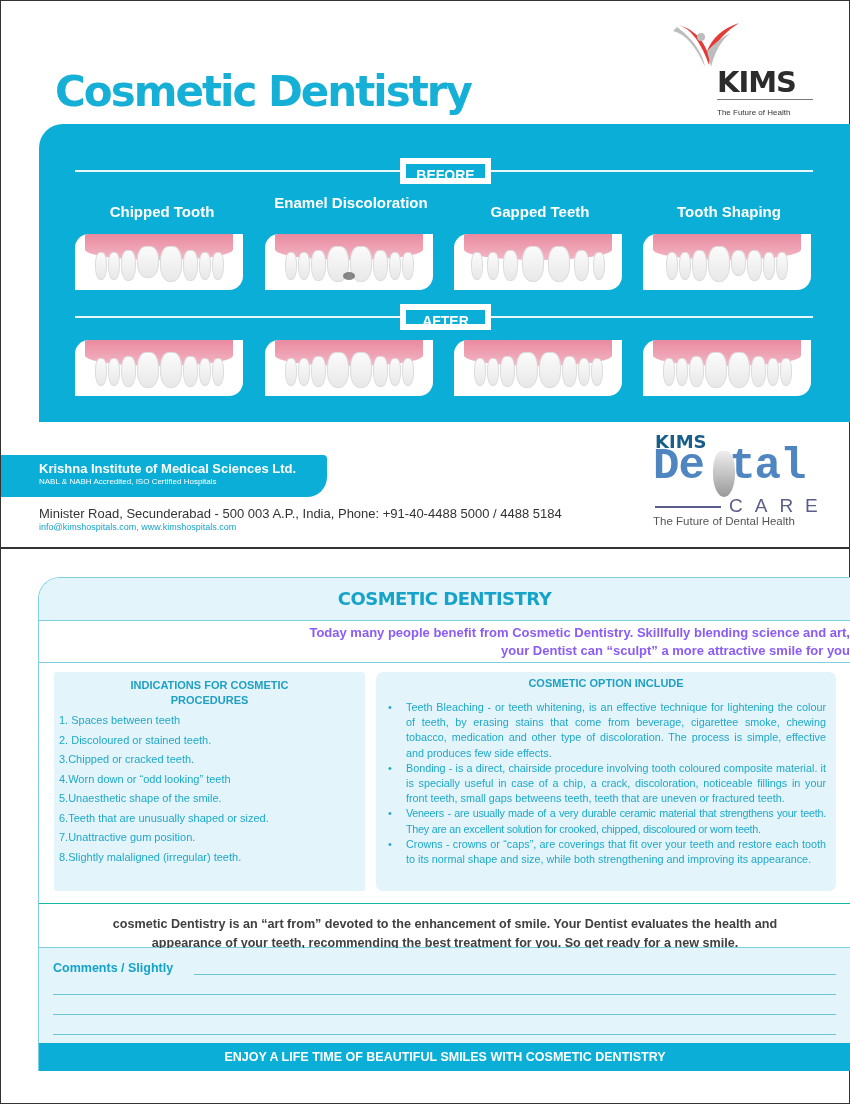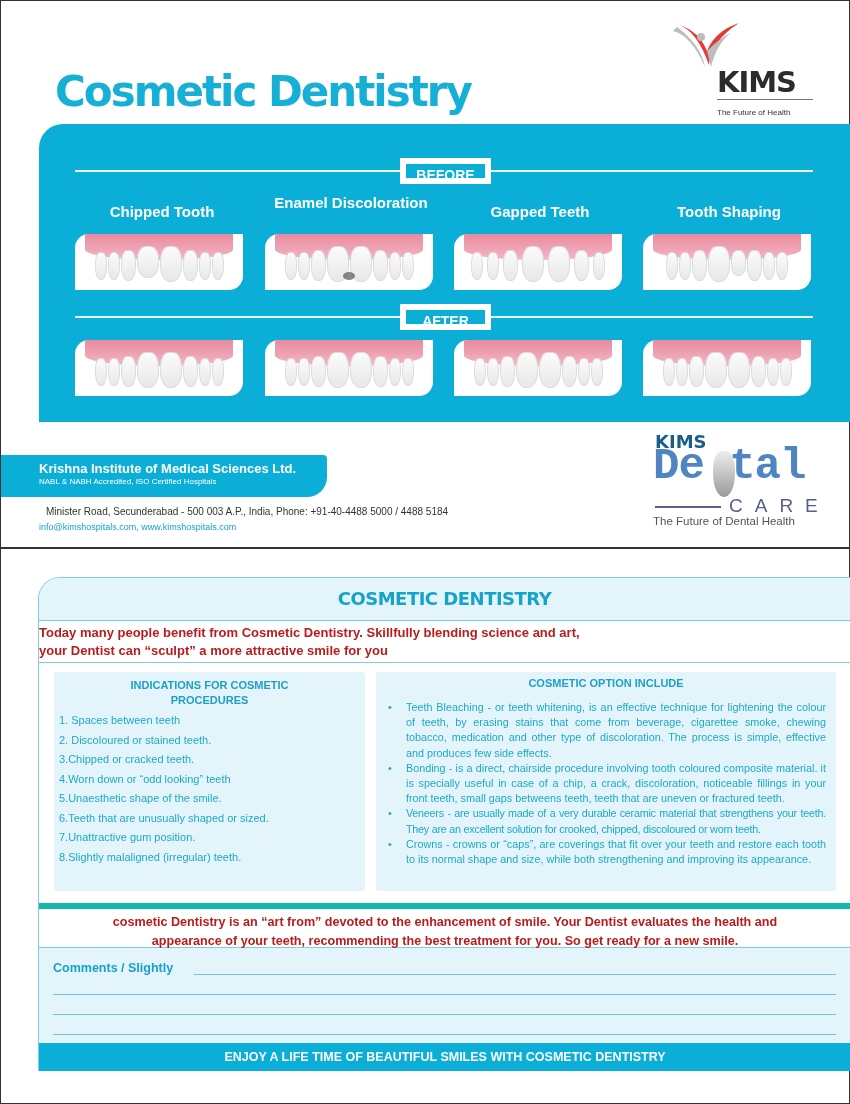--- a/index.html
+++ b/index.html
@@ -28,47 +28,47 @@
   .smile .teeth { position: absolute; left: 14px; right: 14px; top: 12px; height: 38px; display: flex; justify-content: center; gap: 1px; }
   .smile .tooth { background: linear-gradient(#fbfbfb, #e8e8e8); border-radius: 40% 40% 45% 45%; border: 1px solid #dcdcdc; }
   .tooth.s { width: 12px; height: 28px; margin-top: 6px; }
   .tooth.m { width: 15px; height: 31px; margin-top: 4px; }
   .tooth.l { width: 22px; height: 36px; }
   .stain { position: absolute; left: 78px; top: 38px; width: 12px; height: 8px; border-radius: 50%; background: #555; opacity: .7; }
 
   .org-band { position: absolute; left: 0; top: 454px; width: 326px; height: 42px; background: #0aaed6; border-top-right-radius: 4px; border-bottom-right-radius: 20px; padding: 6px 0 0 38px; color: #fff; }
   .org-name { font-size: 13px; font-weight: bold; }
   .org-sub { font-size: 8px; margin-top: 1px; }
-  .address { position: absolute; left: 45px; top: 505px; font-size: 10px; color: #333; }
+  .address { position: absolute; left: 38px; top: 505px; font-size: 13px; color: #333; }
   .contact { position: absolute; left: 38px; top: 521px; font-size: 9px; color: #16a2c9; }
 
   .dental-logo { position: absolute; left: 652px; top: 428px; width: 178px; height: 104px; }
   .dental-logo .k { position: absolute; left: 2px; top: 2px; font-family: "DejaVu Sans", sans-serif; font-weight: bold; font-size: 18px; color: #1a5e8a; }
   .dental-logo .d { position: absolute; left: 0; top: 12px; font-family: Liberation Mono, monospace; font-weight: bold; font-size: 44px; color: #4f86c2; letter-spacing: -1px; }
   .dental-logo .line { position: absolute; left: 2px; top: 77px; width: 66px; height: 2px; background: #5a5f8a; }
   .dental-logo .care { position: absolute; left: 76px; top: 66px; font-size: 19px; color: #5a5f8a; letter-spacing: 12px; }
   .dental-logo .tag { position: absolute; left: 0; top: 86px; font-size: 11.5px; color: #555; }
   .implant { position: absolute; left: 60px; top: 22px; width: 22px; height: 46px; border-radius: 40% 40% 50% 50%; background: linear-gradient(#eee, #999); }
 
   
   .card { position: absolute; left: 38px; top: 577px; width: 812px; height: 494px; border-left: 1px solid #7fcfe2; border-top: 1px solid #7fcfe2; border-top-left-radius: 22px; background: #fff; overflow: hidden; }
   .card-head { height: 43px; background: #e3f5fb; text-align: center; font-family: "DejaVu Sans", sans-serif; font-weight: bold; font-size: 18px; color: #16a2c9; line-height: 42px; letter-spacing: -.5px; border-bottom: 1px solid #7fcfe2; }
-  .intro { height: 42px; text-align: left; color: #b91c1c; font-weight: bold; font-size: 13px; line-height: 18px; padding-top: 3px; border-bottom: 1px solid #7fcfe2; }
+  .intro { height: 42px; text-align: right; color: #8b5cf6; font-weight: bold; font-size: 13px; line-height: 18px; padding-top: 3px; border-bottom: 1px solid #7fcfe2; }
 
   .col { position: absolute; background: #e3f5fb; color: #1fa8c9; border-radius: 3px; }
   .col-left { left: 15px; top: 94px; width: 311px; height: 219px; padding: 6px 5px; }
-  .col-right { left: 337px; top: 94px; width: 460px; height: 219px; padding: 4px 10px 0 10px; }
+  .col-right { left: 337px; top: 94px; width: 460px; height: 219px; padding: 4px 10px 0 10px; border-radius: 7px; }
   .col-title { text-align: center; font-weight: bold; font-size: 11px; line-height: 15px; color: #1f9fc4; }
   .ind-list { list-style: none; margin-top: 3px; }
   .ind-list li { font-size: 11px; line-height: 19.5px; }
   .opt-list { list-style: none; margin-top: 9px; }
   .opt-list li { position: relative; padding-left: 20px; font-size: 10.8px; line-height: 15.2px; text-align: justify; }
   .opt-list li::before { content: "•"; position: absolute; left: 2px; top: 0; font-size: 11px; }
 
-  .closing { position: absolute; left: 0; top: 325px; width: 812px; height: 45px; border-top: 6px solid #14b8a6; border-bottom: 1px solid #7fcfe2; text-align: center; font-weight: bold; font-size: 12.6px; color: #b91c1c; line-height: 19px; padding-top: 4px; }
+  .closing { position: absolute; left: 0; top: 325px; width: 812px; height: 45px; border-top: 1px solid #14b8a6; border-bottom: 1px solid #7fcfe2; text-align: center; font-weight: bold; font-size: 12.6px; color: #404040; line-height: 19px; padding-top: 11px; }
   .remarks { position: absolute; left: 0; top: 370px; width: 812px; height: 95px; background: #e3f5fb; padding: 10px 14px 0 14px; }
   .remarks-label { font-weight: bold; font-size: 12.5px; color: #16a2c9; display: inline-block; }
   .rline { position: absolute; left: 14px; right: 15px; height: 1px; background: #6bc6dc; }
   .footer-band { position: absolute; left: 0; top: 465px; width: 812px; height: 29px; background: #0aaed6; color: #fff; text-align: center; font-weight: bold; font-size: 12.5px; line-height: 29px; }
 </style>
 </head>
 <body>
 
 <div class="page page-top">
   <div class="main-title">Cosmetic Dentistry</div>

